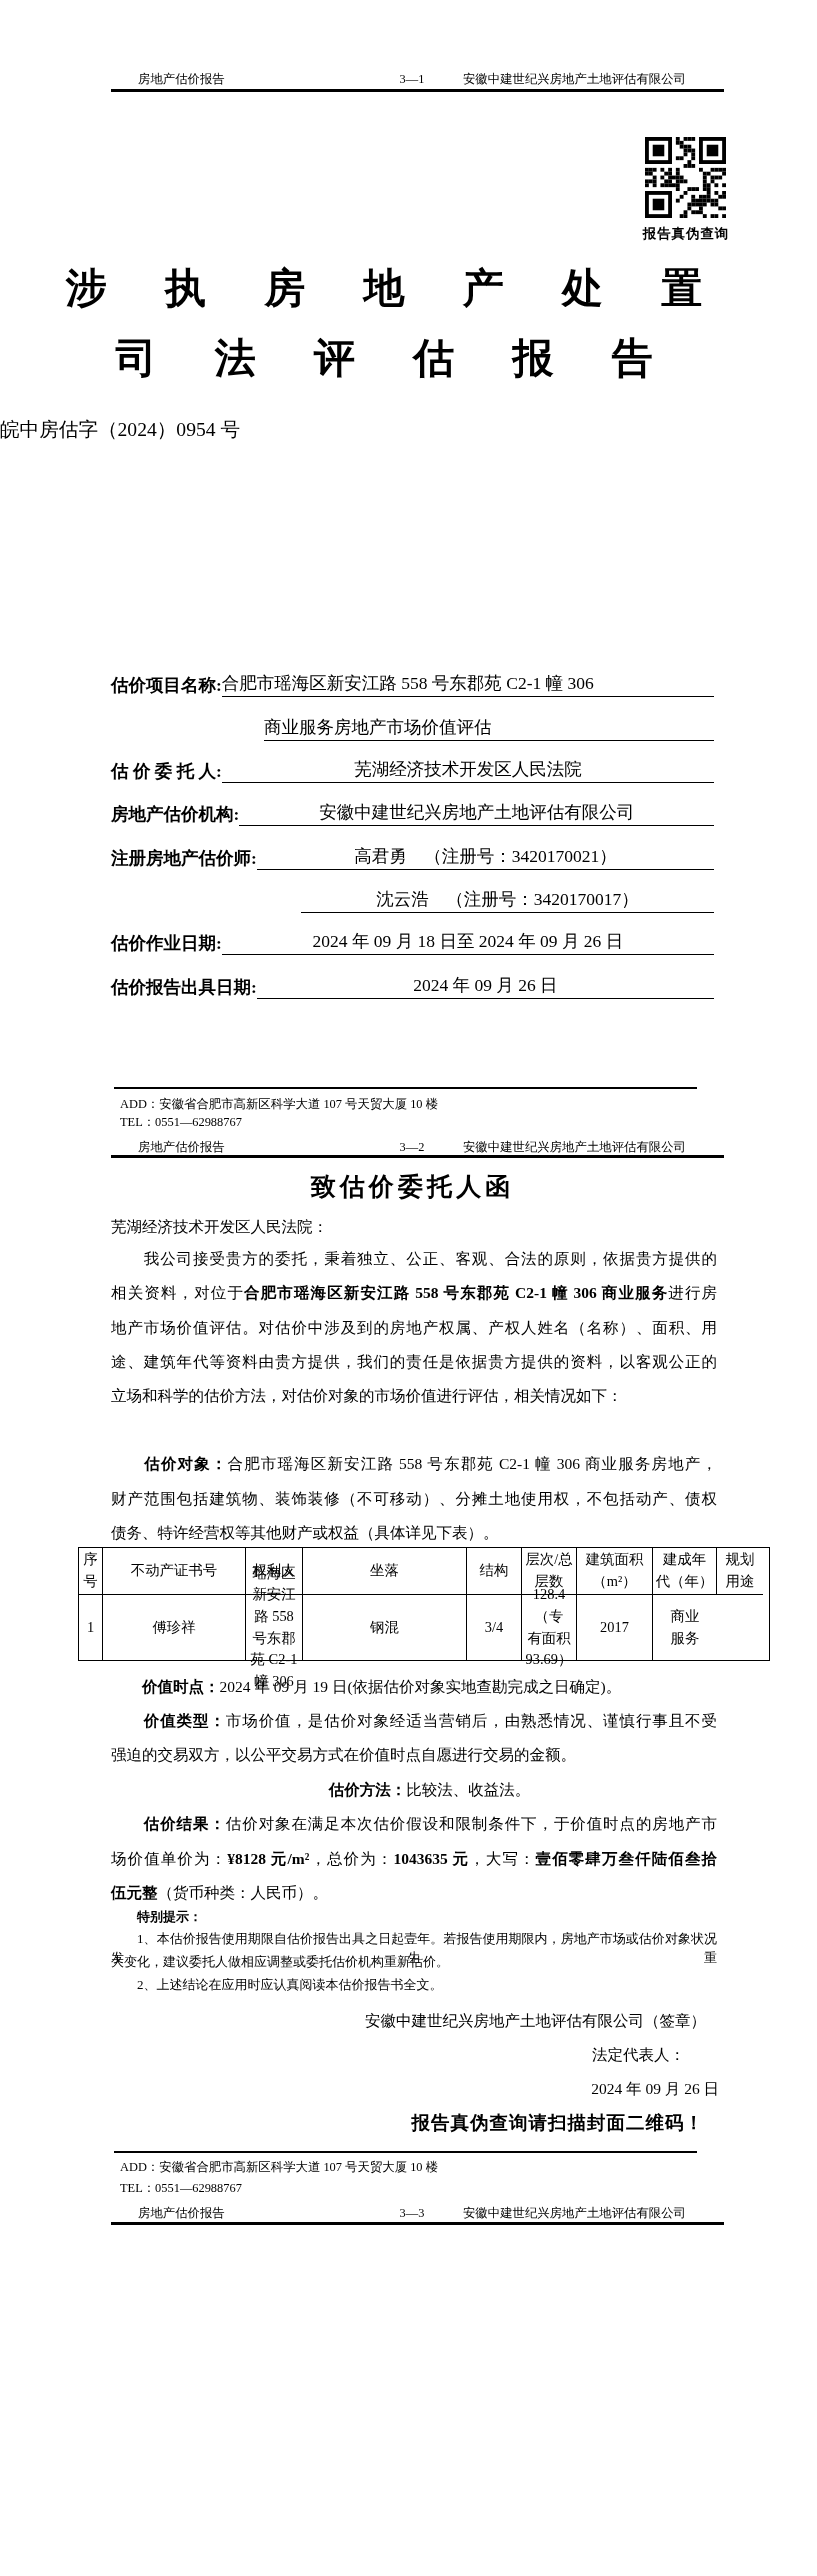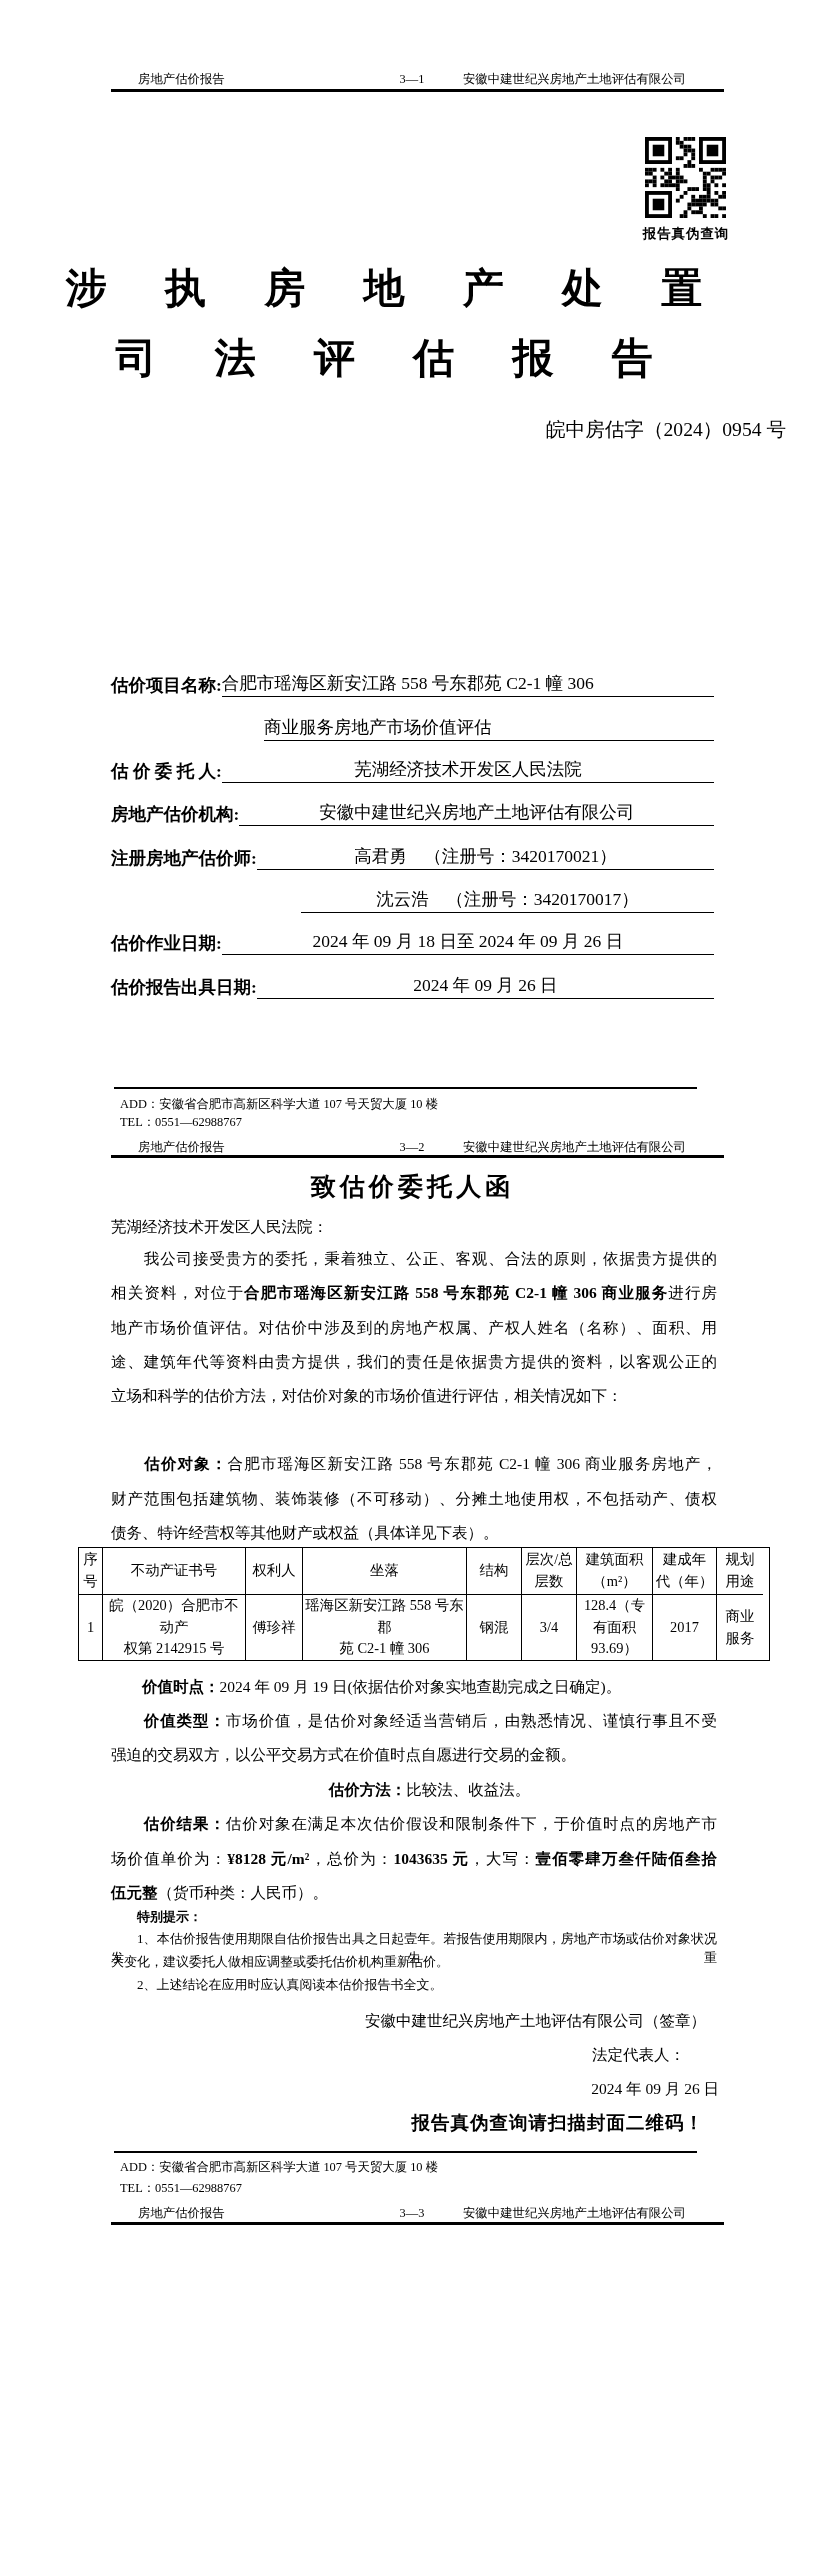--- a/index.html
+++ b/index.html
@@ -24,21 +24,21 @@
   .frule{position:absolute;left:114px;width:583px;height:2.1px;background:#000;}
   .faddr{position:absolute;left:120px;right:93px;font-size:12.4px;line-height:15.5px;}
   
   .qrwrap{position:absolute;left:645px;top:137px;width:81px;text-align:center;}
   .qrcap{position:absolute;left:635px;top:225px;width:102px;text-align:center;
          font-size:13.4px;font-weight:bold;letter-spacing:1px;}
   .bigtitle{
     position:absolute;left:0;width:792px;text-align:center;
     font-size:41px;font-weight:bold;letter-spacing:24px;line-height:47px;white-space:nowrap;
   }
-  .docno{position:absolute;left:0;width:786px;text-align:right;font-size:19.6px;line-height:24px;}
+  .docno{position:absolute;left:0;width:786px;text-align:left;font-size:19.6px;line-height:24px;}
   .info-row{
     position:absolute;left:111px;right:104px;
     font-size:17.5px;line-height:23px;display:flex;align-items:flex-end;
   }
   .ilabel{font-weight:bold;white-space:nowrap;}
   .ival{flex:1;border-bottom:1px solid #000;text-align:center;white-space:nowrap;padding-bottom:1px;}
   .ival.left{text-align:left;}
   
   .heading{position:absolute;left:111px;right:104px;text-align:center;
            font-size:25px;font-weight:bold;letter-spacing:4.1px;line-height:29px;}
@@ -285,22 +285,20 @@
     <div class="vcell hd">层次/总
 层数</div>
     <div class="vcell hd">建筑面积
 （m²）</div>
     <div class="vcell hd">建成年
 代（年）</div>
     <div class="vcell hd lastcol">规划
 用途</div>
 
     <div class="vcell dt lastrow">1</div>
-    <div class="vcell dt lastrow">皖（2020）合肥市不动产
-权第 2142915 号</div>
     <div class="vcell dt lastrow">傅珍祥</div>
     <div class="vcell dt lastrow">瑶海区新安江路 558 号东郡
 苑 C2-1 幢 306</div>
     <div class="vcell dt lastrow">钢混</div>
     <div class="vcell dt lastrow">3/4</div>
     <div class="vcell dt lastrow">128.4（专
 有面积
 93.69）</div>
     <div class="vcell dt lastrow">2017</div>
     <div class="vcell dt lastrow lastcol">商业

